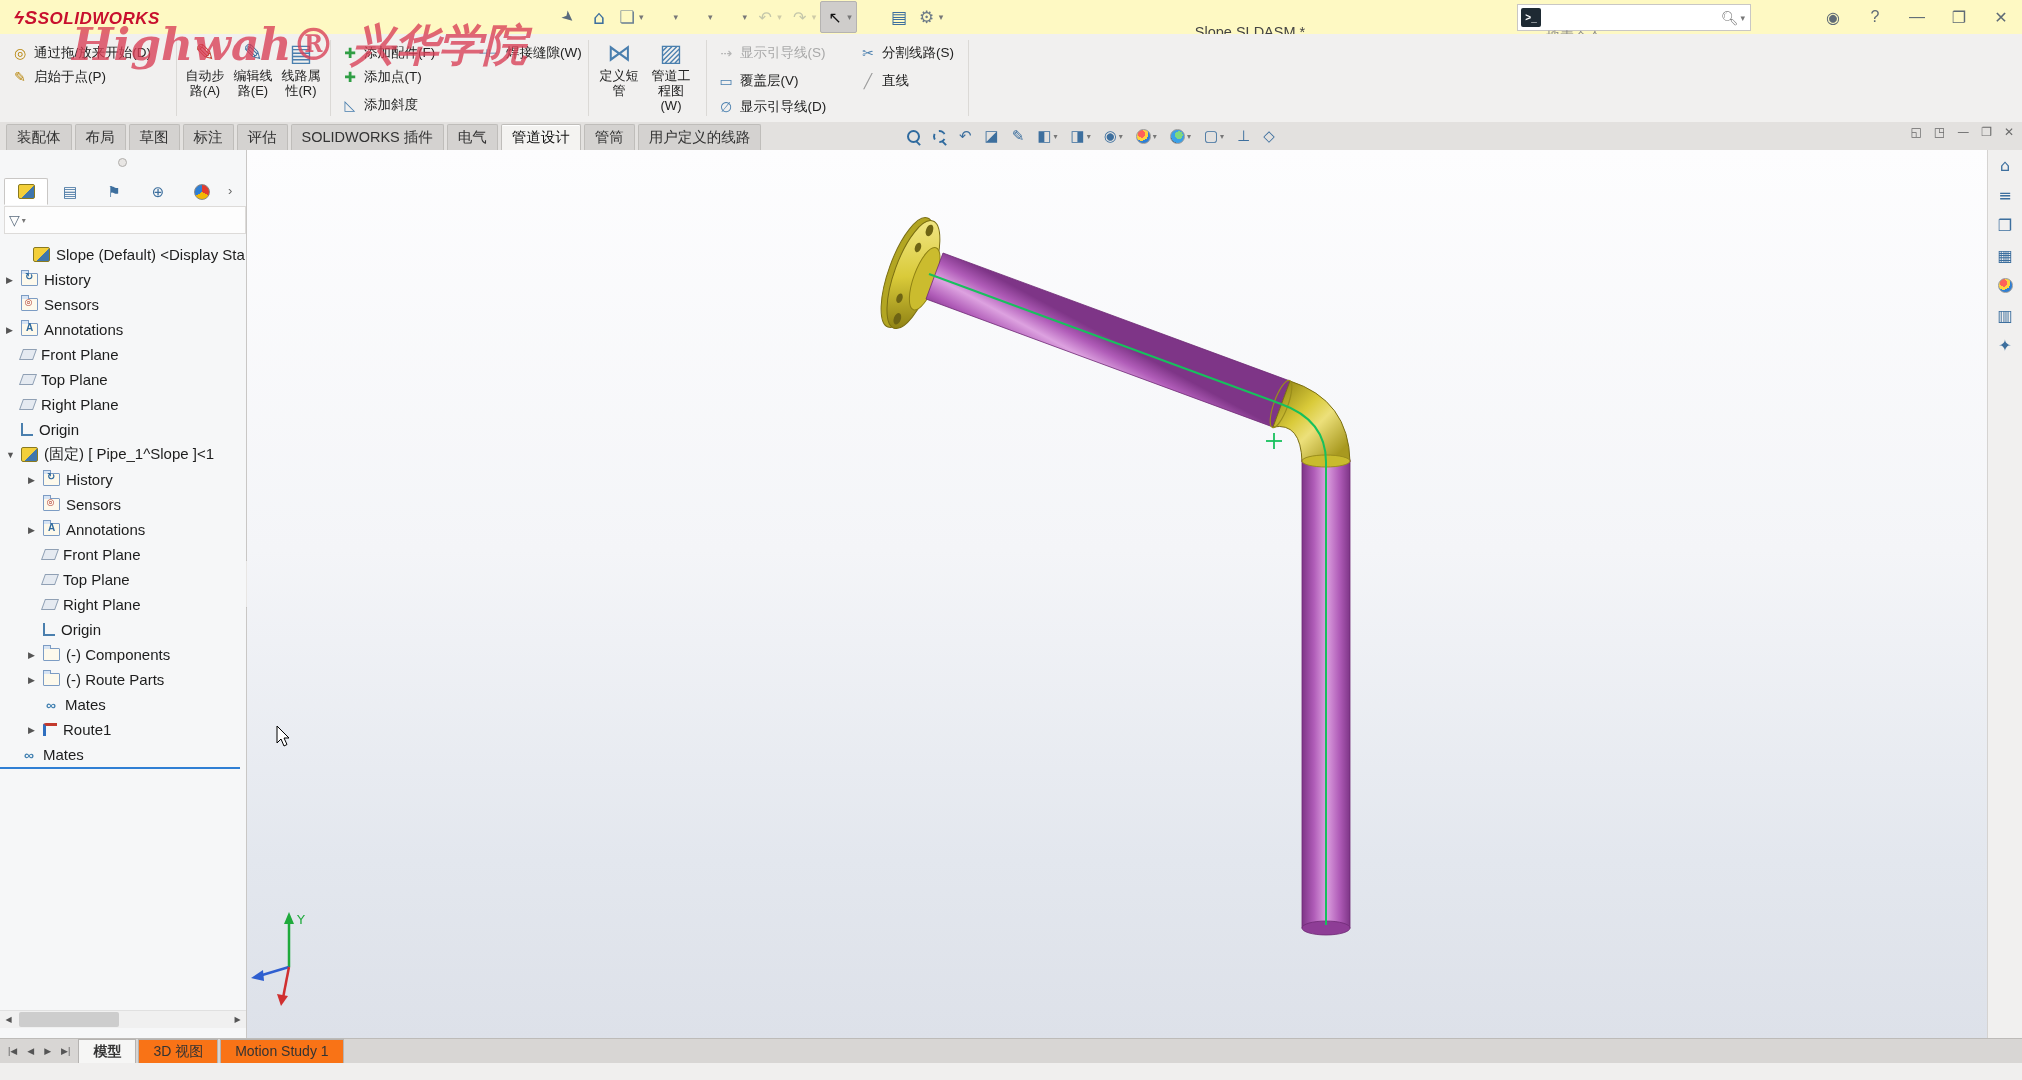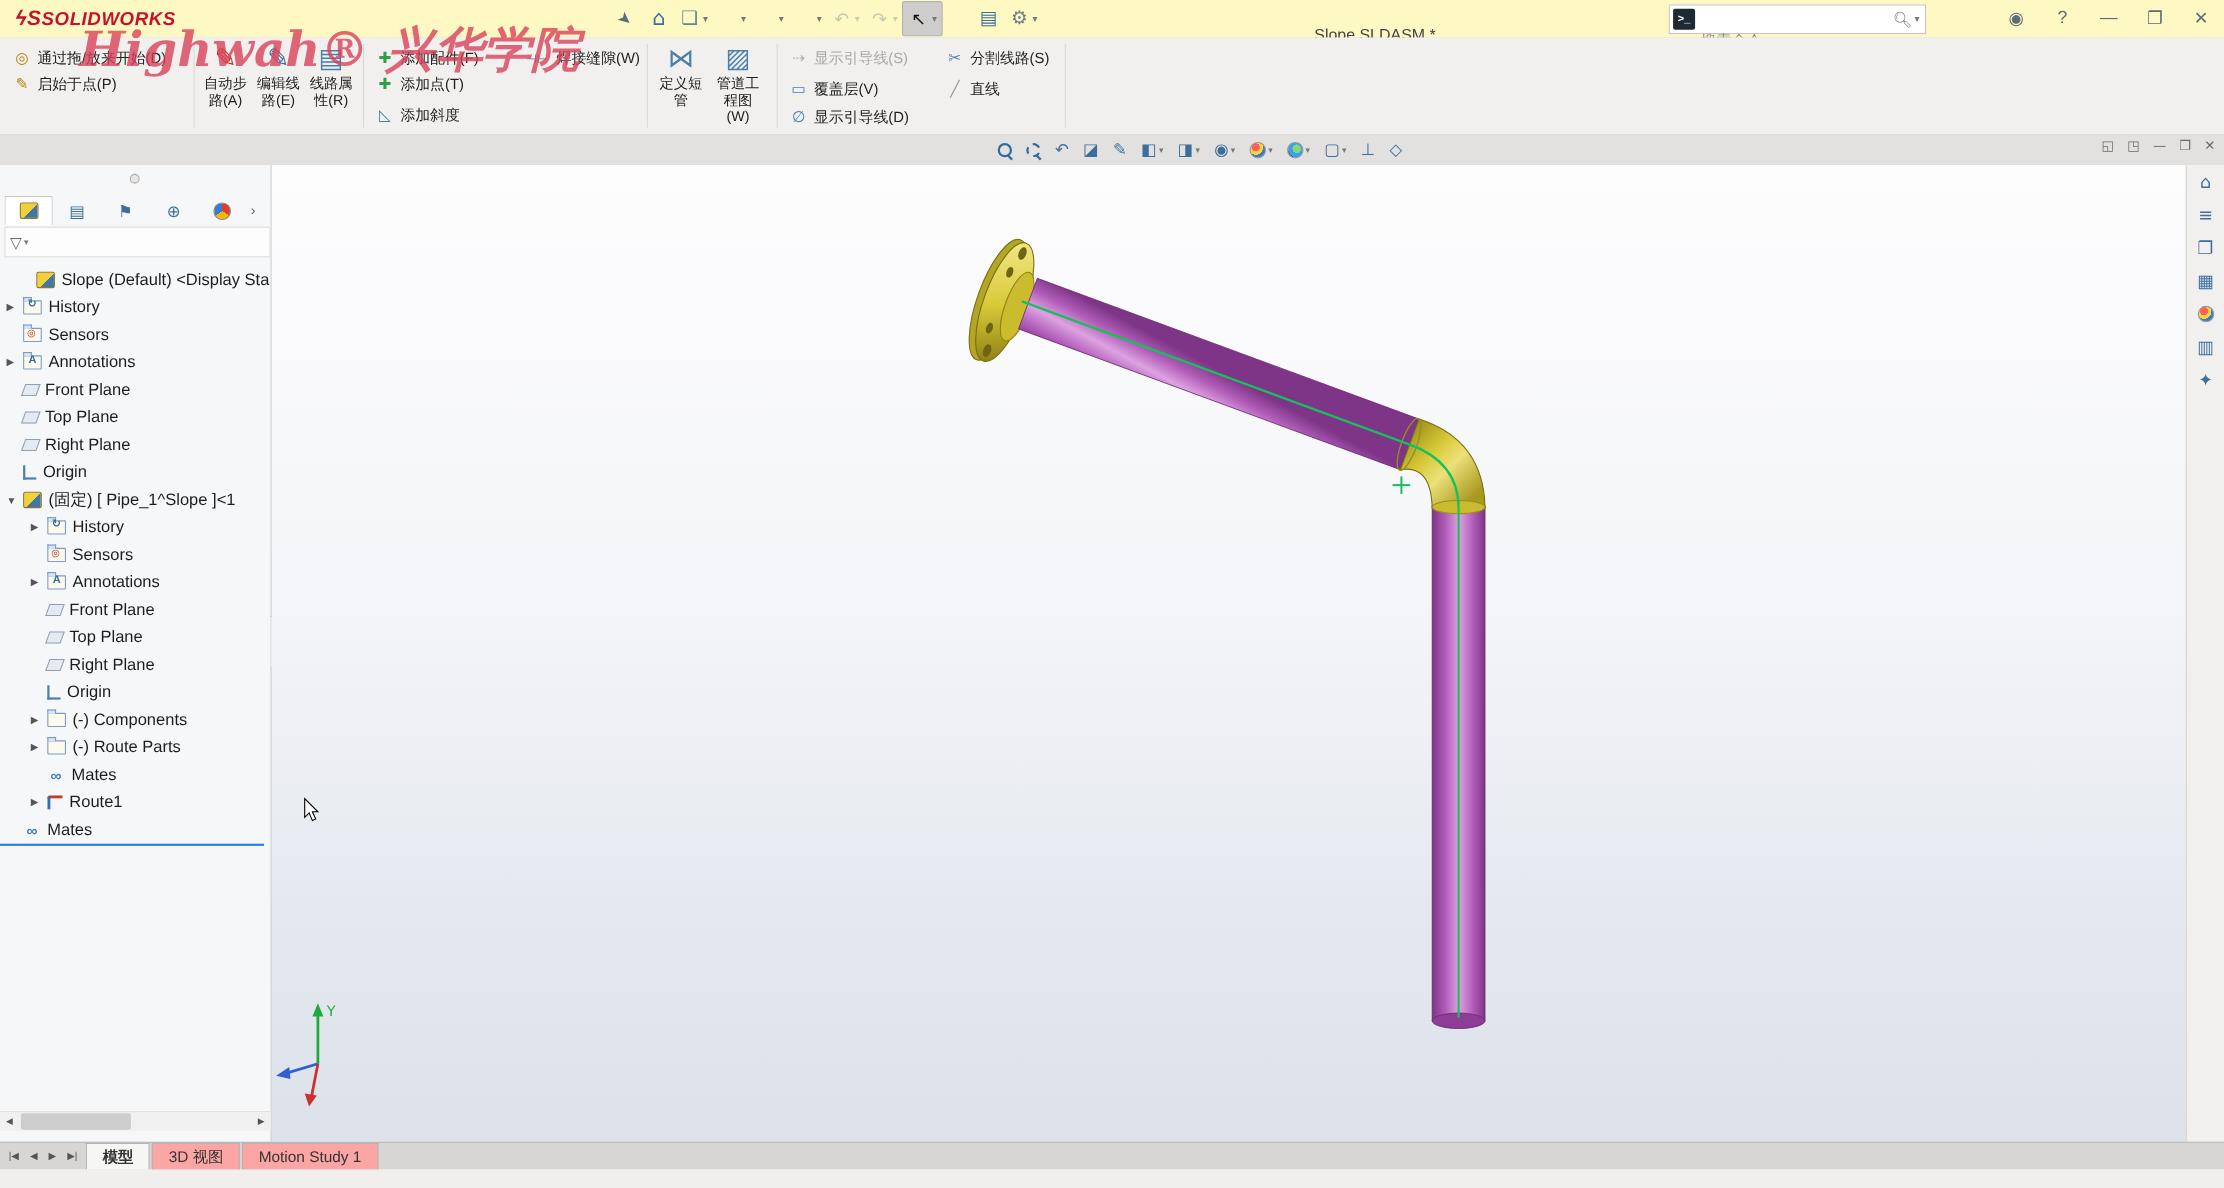--- a/index.html
+++ b/index.html
@@ -107,21 +107,21 @@
   .viewport{position:absolute;left:247px;top:150px;width:1741px;height:888px;
     background:linear-gradient(180deg,#fdfdfe 0%,#f4f5f8 45%,#e3e7ee 80%,#dde1e9 100%);}
   
   .taskpane{position:absolute;right:0;top:150px;width:34px;height:888px;background:#f1f0ef;border-left:1px solid #d5d3d1;}
   .tp-item{width:34px;height:30px;display:flex;align-items:center;justify-content:center;}
   .tp-g{font-family:"DejaVu Sans",sans-serif;font-size:16px;color:#3d6f9e;}
   
   .bottombar{position:absolute;left:0;top:1038px;width:2022px;height:24px;background:#d8d6d4;border-top:1px solid #bdbbb8;display:flex;align-items:flex-end;}
   .bnav{display:flex;align-items:center;height:24px;padding:0 4px;gap:2px;}
   .bnav span{font-size:9px;color:#555;padding:0 4px;}
-  .btab{padding:3px 14px;font-size:14px;color:#333;background:#fca5a5;border:1px solid #b5b3b1;border-bottom:none;height:17px;}
+  .btab{padding:3px 14px;font-size:14px;color:#333;background:#f97316;border:1px solid #b5b3b1;border-bottom:none;height:17px;}
   .btab.active{background:#f6f6f5;font-weight:bold;}
   
   .statusbar{position:absolute;left:0;top:1062px;width:2022px;height:18px;background:#f0efee;border-top:1px solid #d5d3d1;font-size:13.5px;color:#333;}
   .sb-left{position:absolute;left:8px;top:1px;}
   .sb-def{position:absolute;left:1597px;top:1px;}
   .sb-edit{position:absolute;left:1678px;top:1px;}
   .sb-units{position:absolute;left:1895px;top:1px;}
   .sb-globe{position:absolute;left:1992px;top:0px;font-size:13px;color:#3d6f9e;}
 </style>
 </head>
@@ -278,20 +278,33 @@
     <div class="rbtn" style="left:856px;top:36px;">
       <span class="ric c-gray">╱</span>
       <span>直线</span>
     </div>
     <div class="rsep" style="left:968px;"></div>
   </div>
 
   <div class="watermark">Highwah® 兴华学院</div>
 
   <div class="tabrow">
+    <div class="cmtabs">
+
+    <div class="cmtab">装配体</div>
+        <div class="cmtab">布局</div>
+        <div class="cmtab">草图</div>
+        <div class="cmtab">标注</div>
+        <div class="cmtab">评估</div>
+        <div class="cmtab">SOLIDWORKS 插件</div>
+        <div class="cmtab">电气</div>
+        <div class="cmtab active">管道设计</div>
+        <div class="cmtab">管筒</div>
+        <div class="cmtab">用户定义的线路</div>
+      </div>
     <div class="headsup">
 
         <div class="hu-item">
           <span class="hu-g mag"></span>
 
         </div>
 
         <div class="hu-item">
           <span class="hu-g mag dashed"></span>
 

